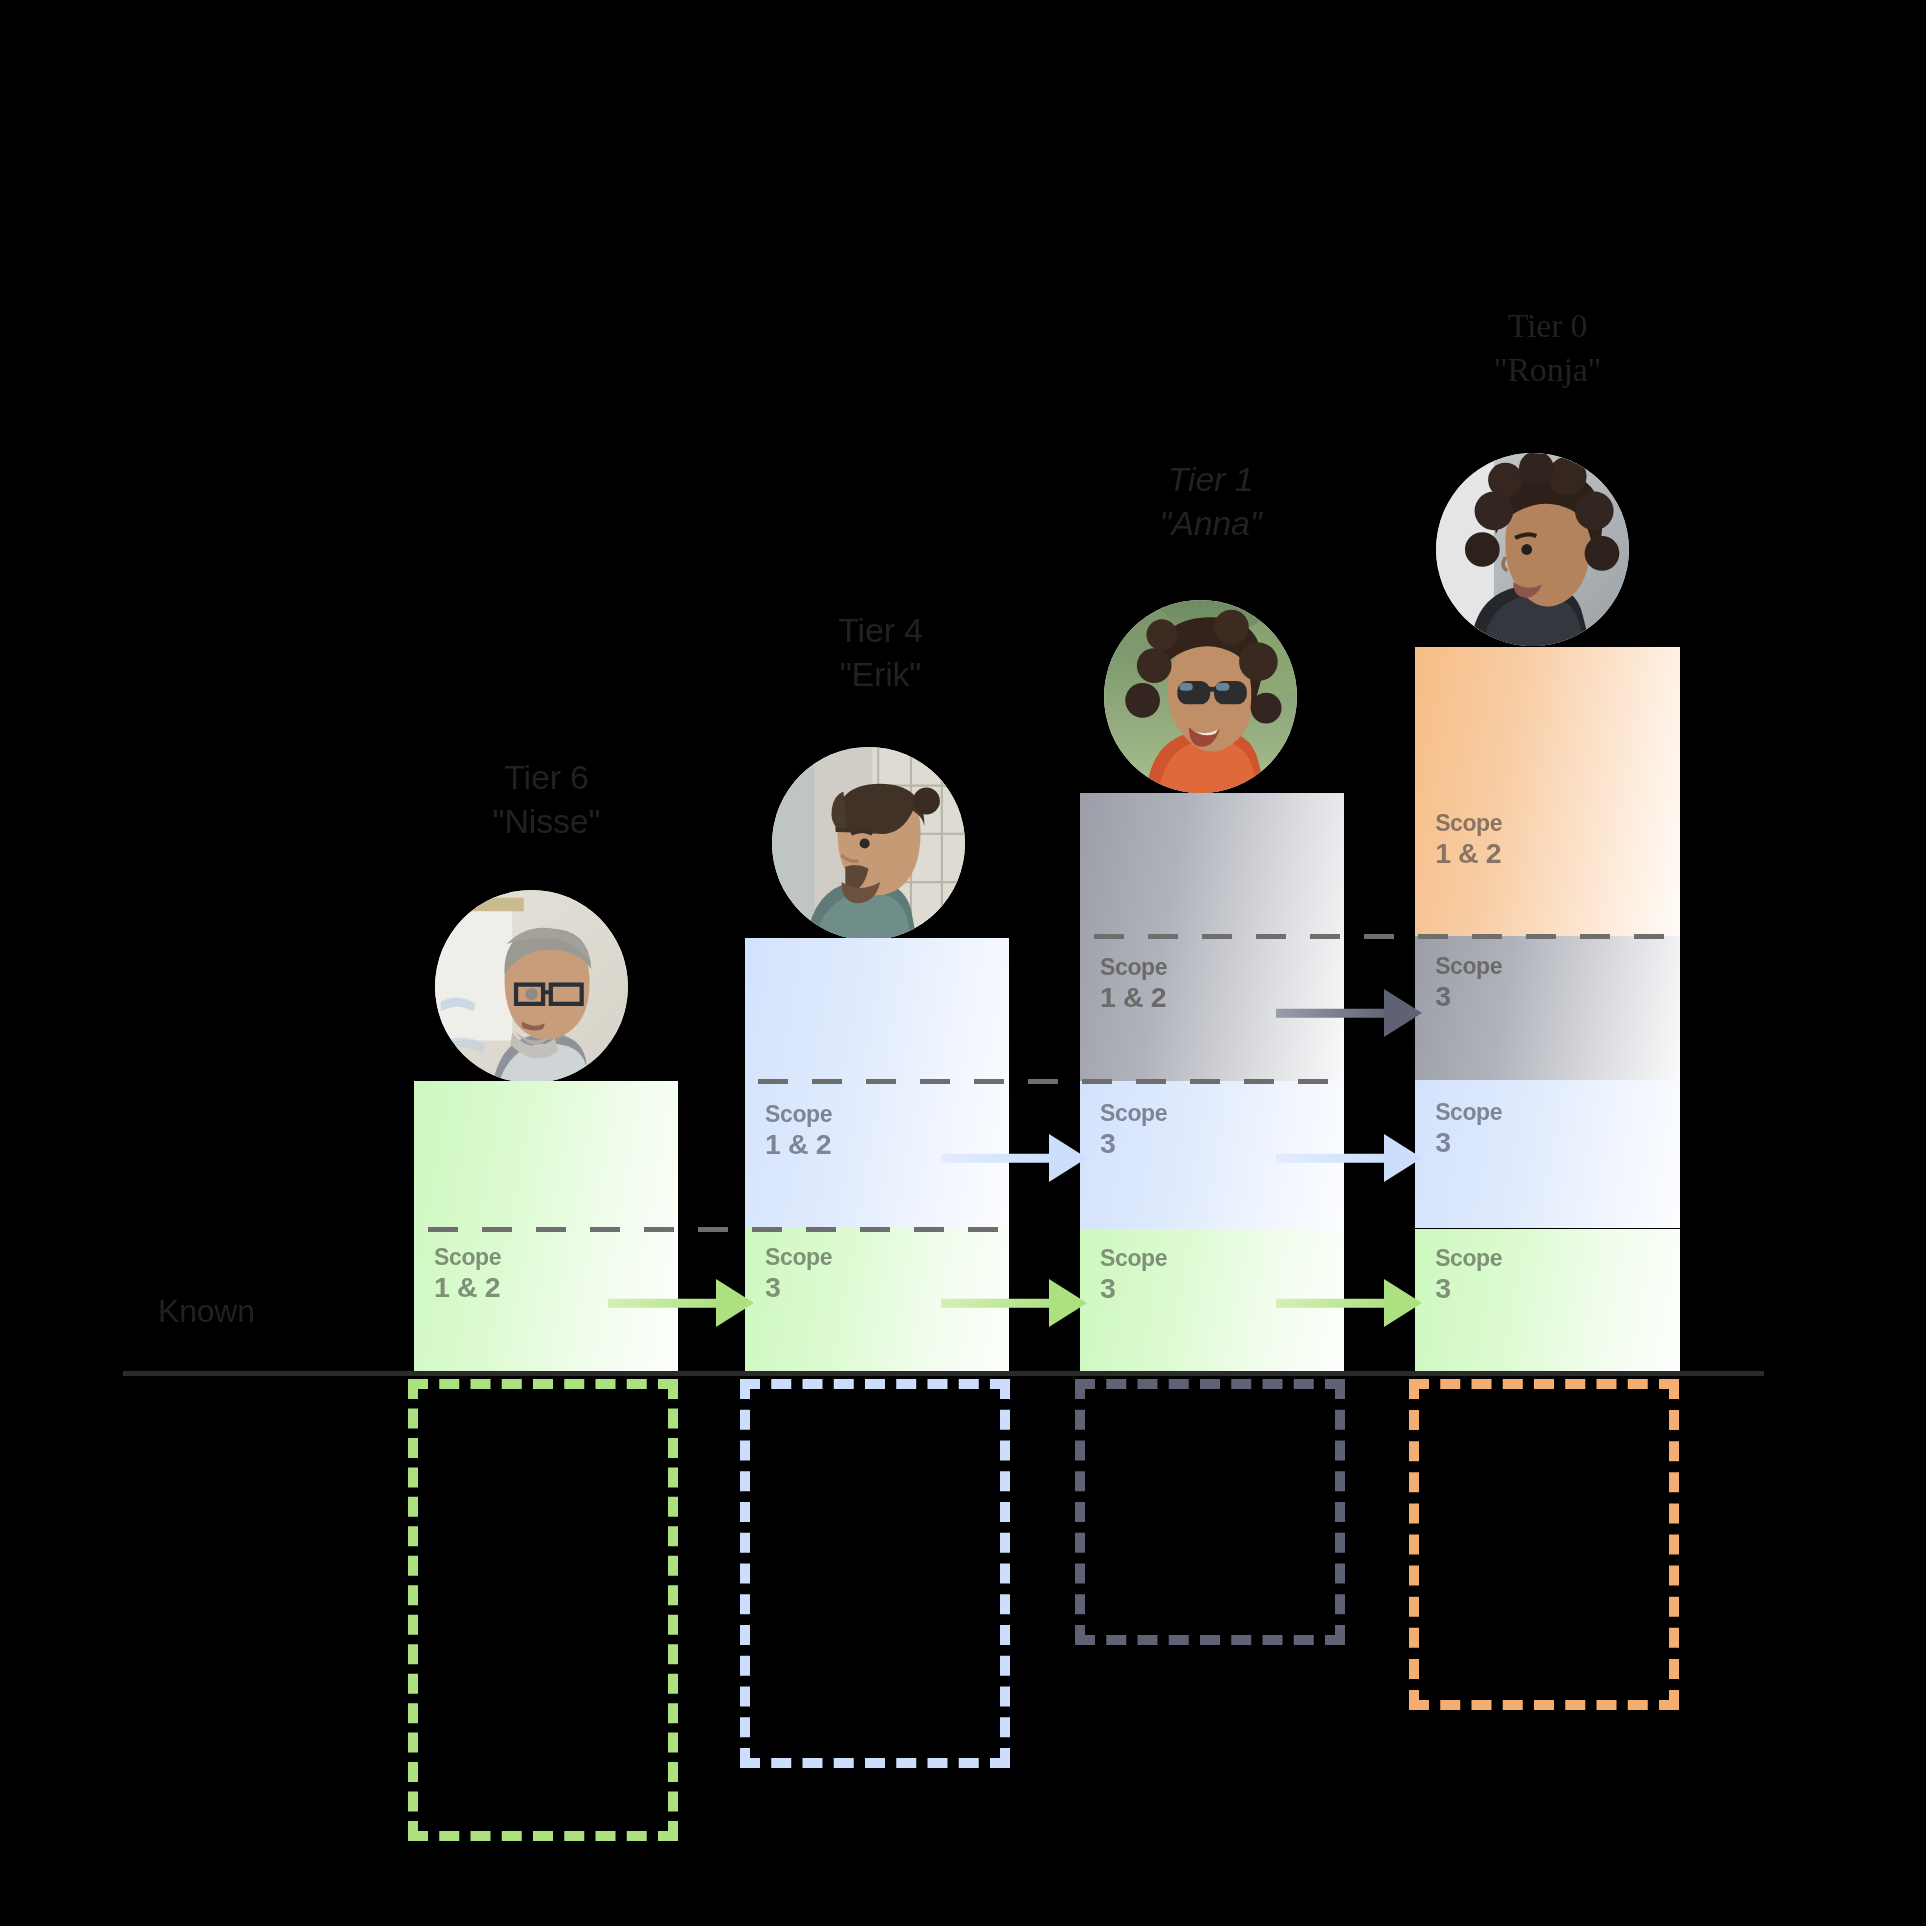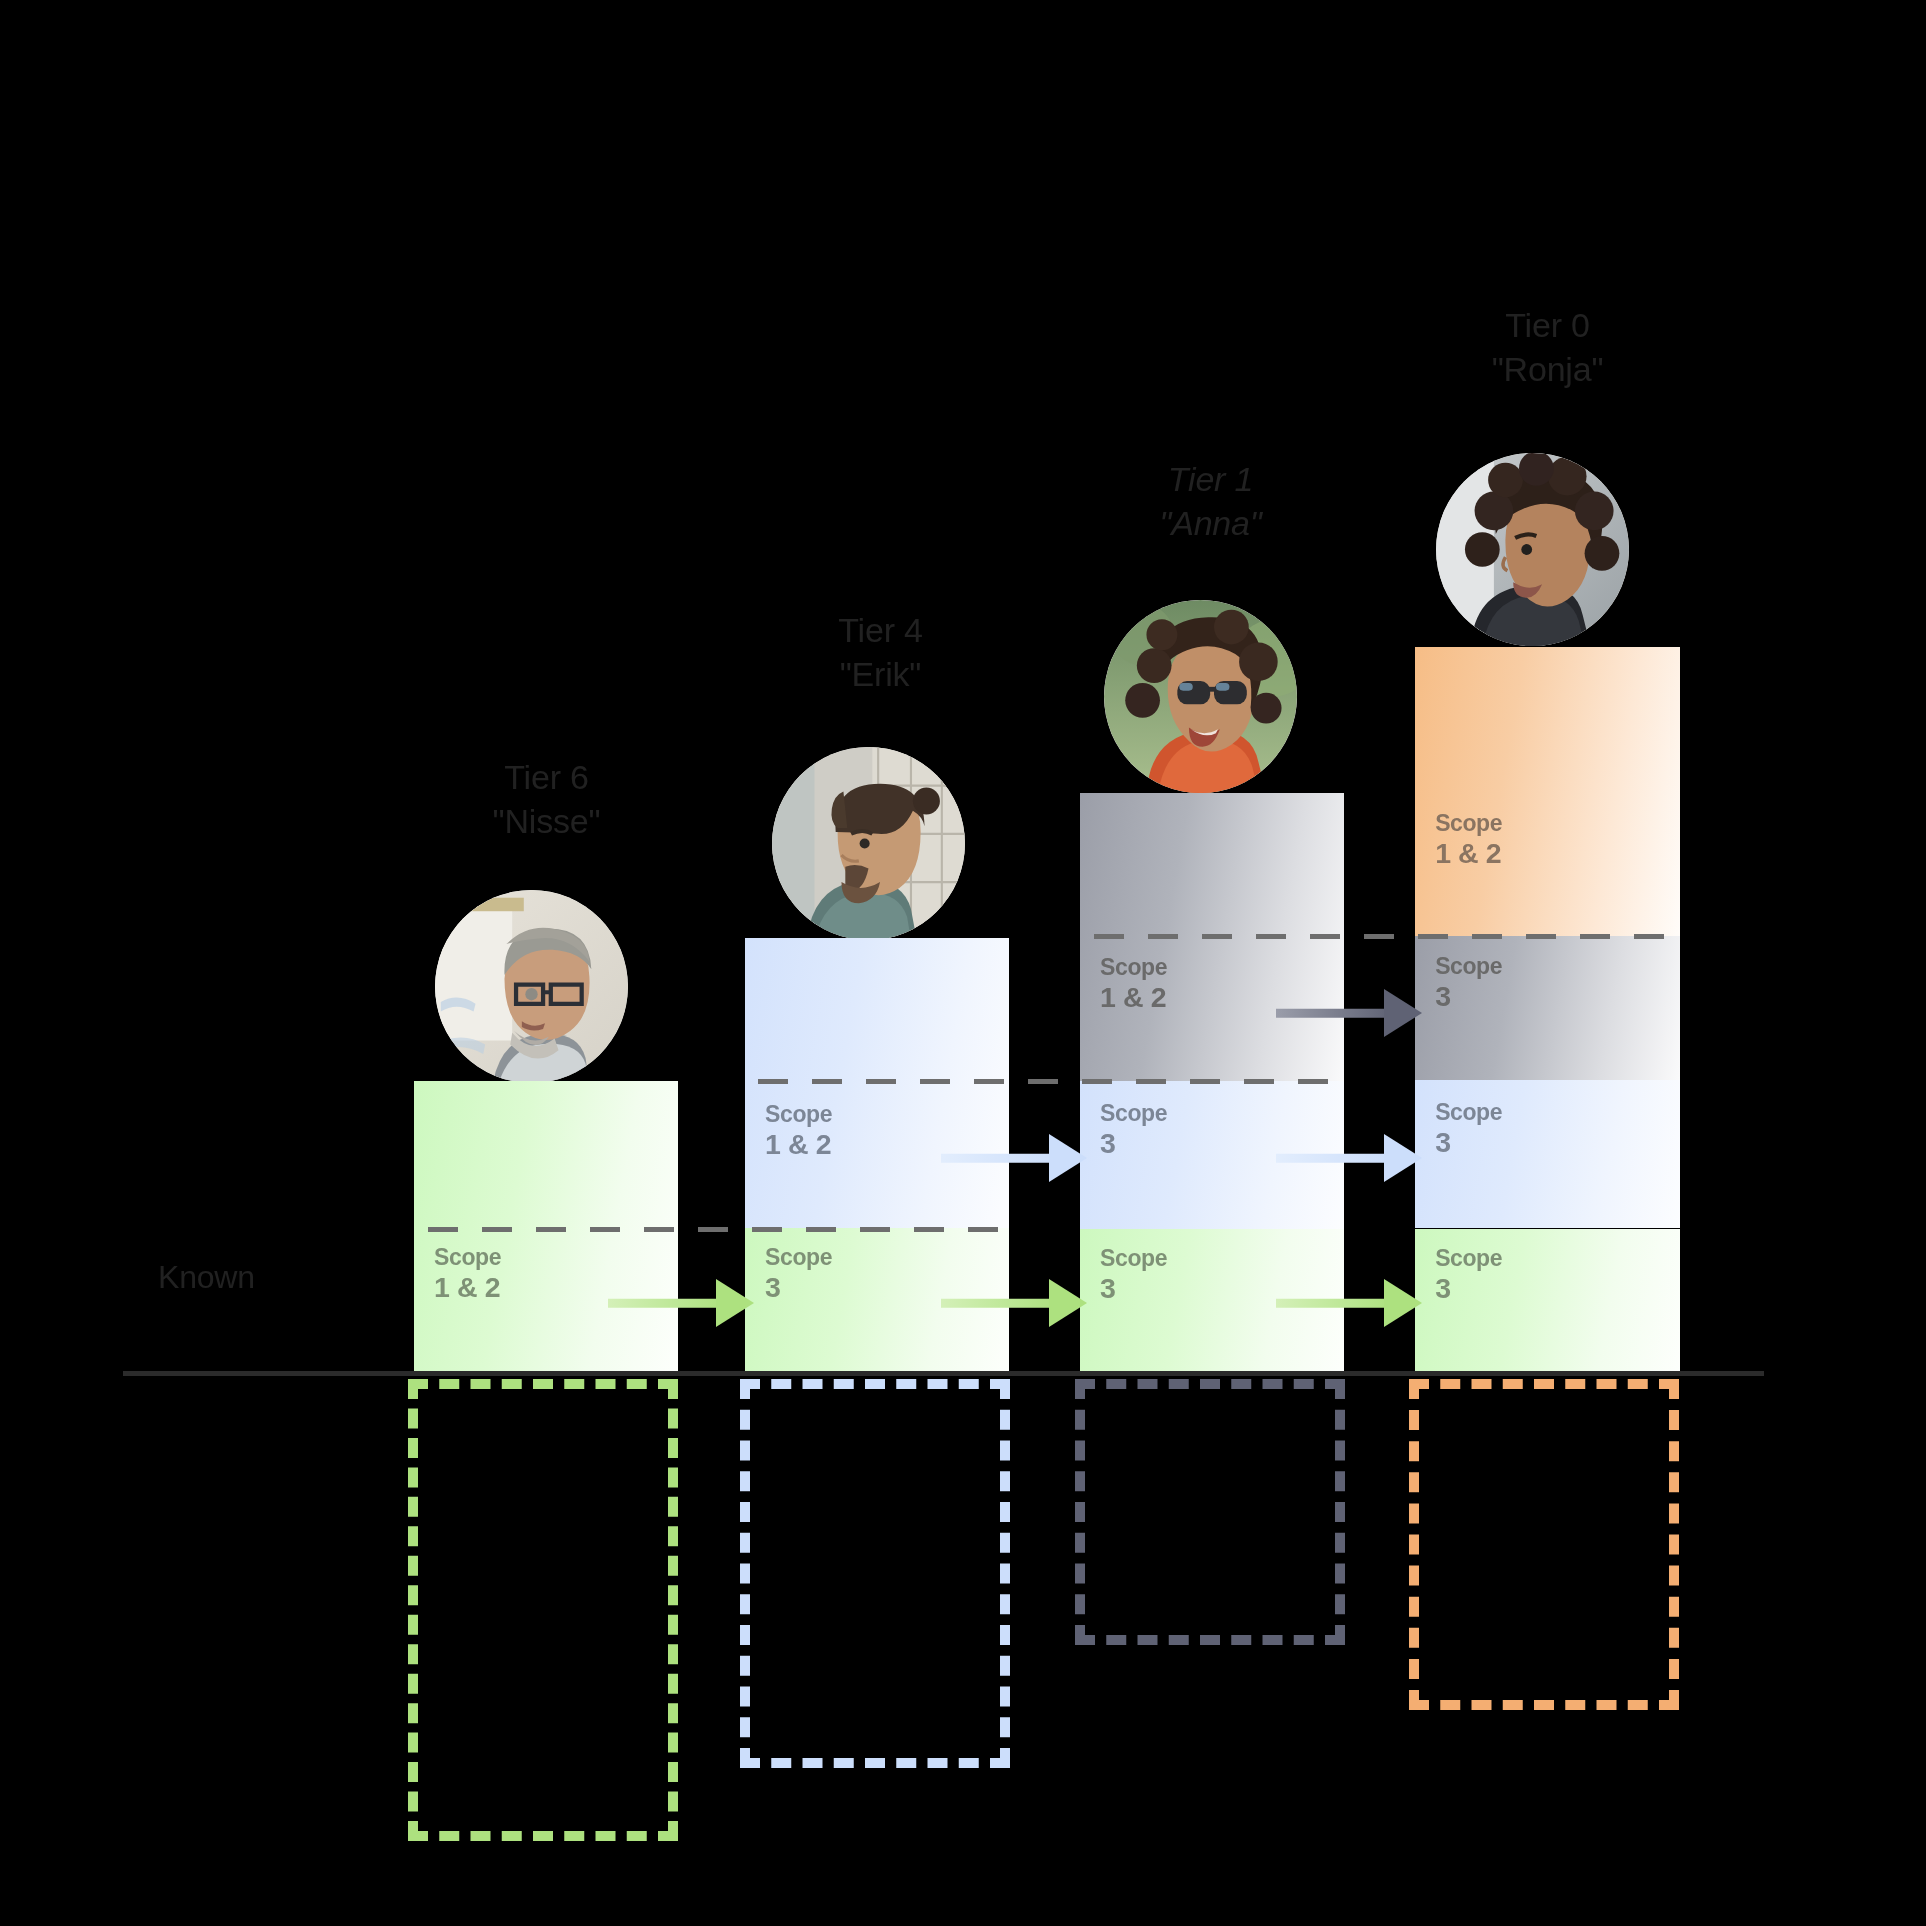--- a/index.html
+++ b/index.html
@@ -64,21 +64,21 @@
   <div class="tier-cap" style="left:738px;top:609px;width:285px;">
     <div>Tier 4</div>
     <div>"Erik"</div>
   </div>
 
   <div class="tier-cap" style="left:1068px;top:458px;width:285px;font-style:italic;">
     <div>Tier 1</div>
     <div>"Anna"</div>
   </div>
 
-  <div class="tier-cap" style="left:1405px;top:304px;width:285px;">
+  <div class="tier-cap" style="left:1405px;top:304px;width:285px;font-family:Liberation Serif, serif;">
     <div>Tier 0</div>
     <div>"Ronja"</div>
   </div>
 
   <div class="avatar" style="left:435px;top:890px;width:193px;height:193px;">
     <svg viewBox="0 0 100 100" preserveAspectRatio="xMidYMid slice">
       <defs>
         <clipPath id="cN">
             <circle cx="50" cy="50" r="50"></circle>
           </clipPath>
@@ -311,21 +311,21 @@
     <div class="head" style="border-left:38px solid #CCDEFB;"></div>
   </div>
 
   <div class="arrow" style="left:1276px;top:986px;width:146px;height:54px;">
     <div class="shaft" style="width:116px;background:linear-gradient(to right,#9a9daa,#5f6274);"></div>
     <div class="head" style="border-left:38px solid #5F6274;"></div>
   </div>
 
   <div class="axis" style="left:123px;top:1371px;width:1641px;height:5.4px;"></div>
 
-  <div class="side-lab" style="left:158px;top:1256px;width:216px;">
+  <div class="side-lab" style="left:158px;top:1290px;width:216px;">
     <span>Known</span>
   </div>
 
   <div class="dbox" style="left:408px;top:1379px;width:270px;height:462px;border-color:#ADE17F;"></div>
   <div class="dbox" style="left:740px;top:1379px;width:270px;height:389px;border-color:#CCDEFB;"></div>
   <div class="dbox" style="left:1075px;top:1379px;width:270px;height:266px;border-color:#5F6274;"></div>
   <div class="dbox" style="left:1409px;top:1379px;width:270px;height:331px;border-color:#F4AE72;"></div>
 
 </div>
 

